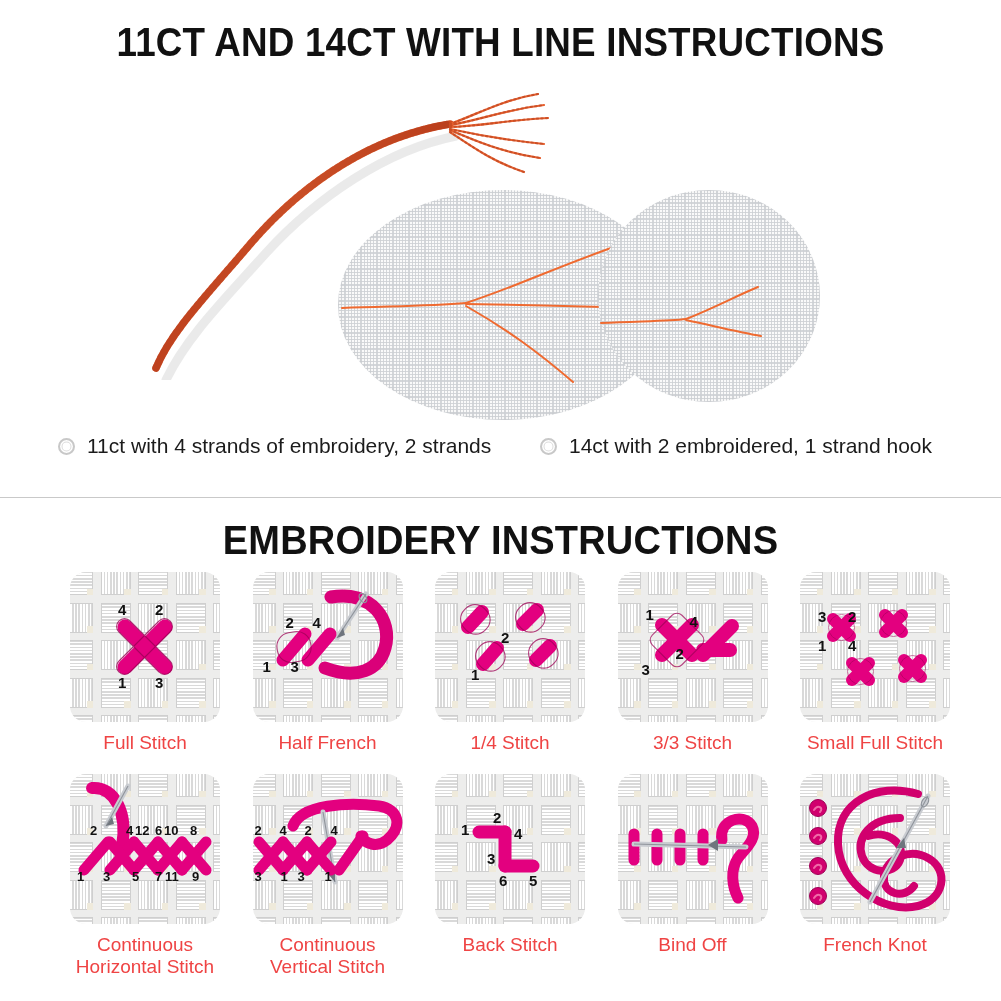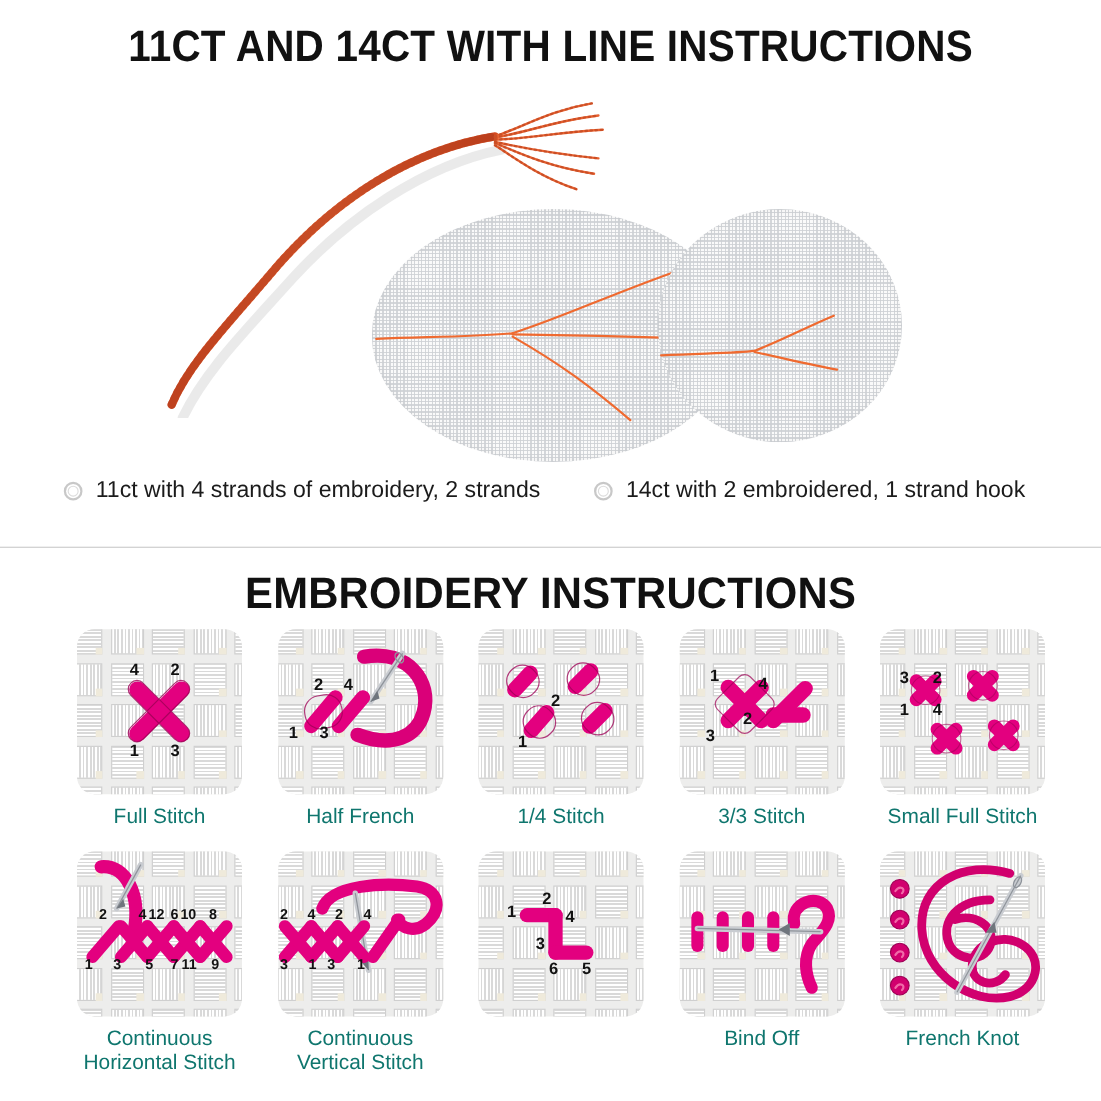--- a/index.html
+++ b/index.html
@@ -88,21 +88,21 @@
       border:0.5px solid #cfcfcf;}
   .w-hole{background:#efeadb;}
 
   .stitch-svg{position:absolute;inset:0;}
   .label{
     position:absolute;font-size:15px;font-weight:bold;color:#111;
     font-family:"Liberation Sans", sans-serif;line-height:1;
   }
   .label.sm{font-size:13px;}
   .caption{
-    margin-top:10px;text-align:center;font-size:19px;color:#0f766e;line-height:1.18;
+    margin-top:10px;text-align:center;font-size:19px;color:#ef4444;line-height:1.18;
     width:175px;
   }
   #stitch-row-2 .caption{width:190px;}
 </style>
 </head>
 <body>
 
 <div id="section-thread">
 
   <div class="title" id="title-thread">11CT AND 14CT WITH LINE INSTRUCTIONS</div>
@@ -728,20 +728,21 @@
             <line x1="70" y1="92" x2="98" y2="92"></line>
           </g>
         </svg>
         <span class="label" style="left:26px;top:48px;">1</span>
         <span class="label" style="left:58px;top:36px;">2</span>
         <span class="label" style="left:79px;top:52px;">4</span>
         <span class="label" style="left:52px;top:77px;">3</span>
         <span class="label" style="left:64px;top:99px;">6</span>
         <span class="label" style="left:94px;top:99px;">5</span>
       </div>
+      <div class="caption">Back Stitch</div>
     </div>
 
     <div class="stitch-cell">
       <div class="tile">
         <div class="weave">
             <div class="cellw w-h" style="left:-6.8px;top:-6.8px;width:30.0px;height:30.0px;"></div>
             <div class="cellw w-v" style="left:30.8px;top:-6.8px;width:30.0px;height:30.0px;"></div>
             <div class="cellw w-h" style="left:68.3px;top:-6.8px;width:30.0px;height:30.0px;"></div>
             <div class="cellw w-v" style="left:105.8px;top:-6.8px;width:30.0px;height:30.0px;"></div>
             <div class="cellw w-h" style="left:143.3px;top:-6.8px;width:30.0px;height:30.0px;"></div>

